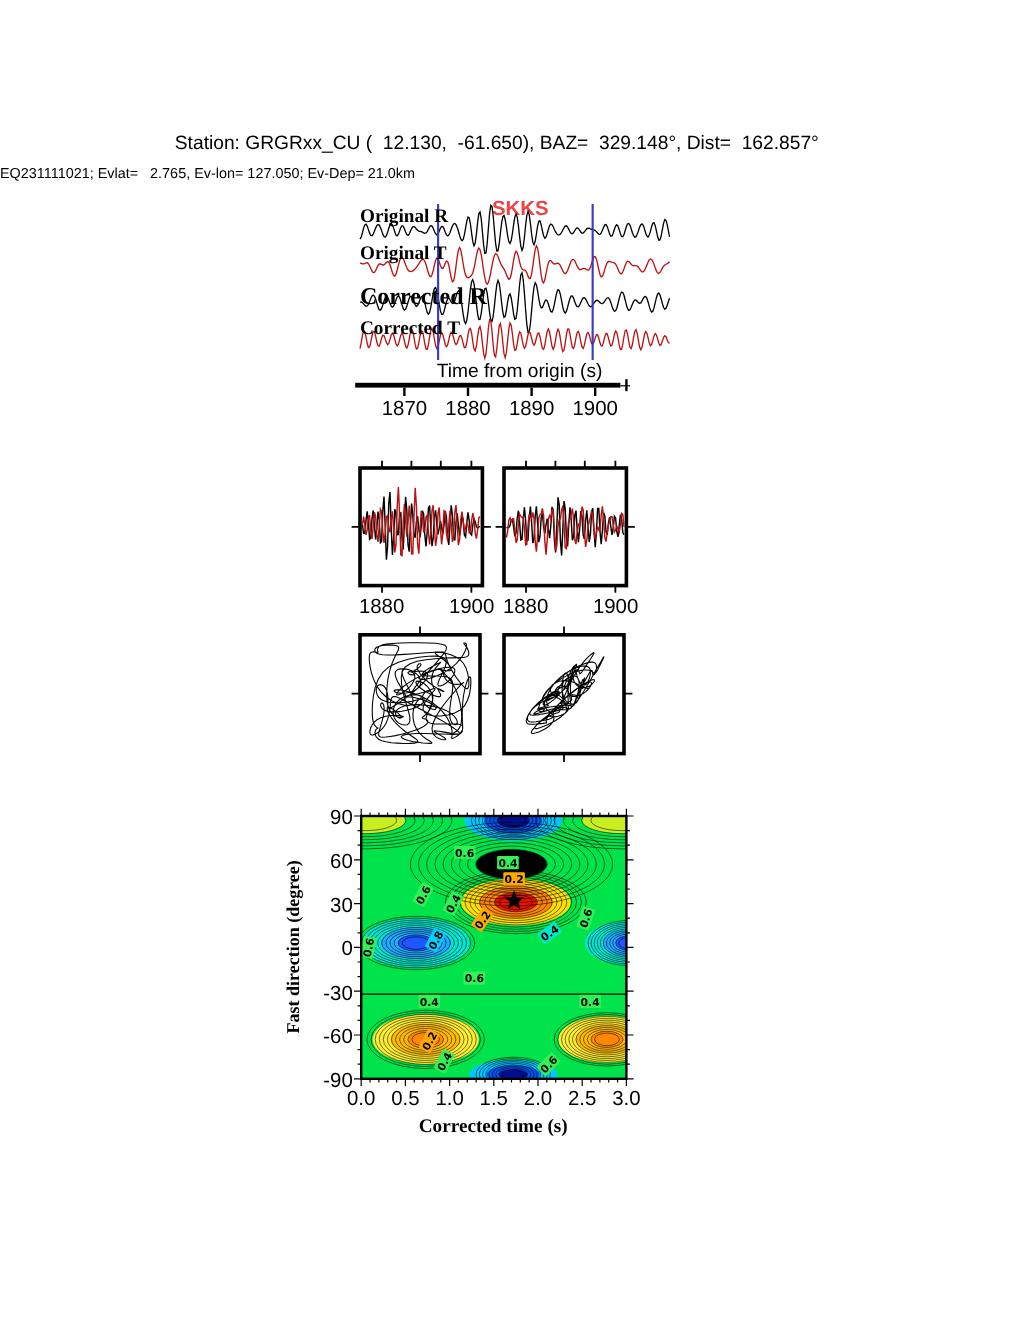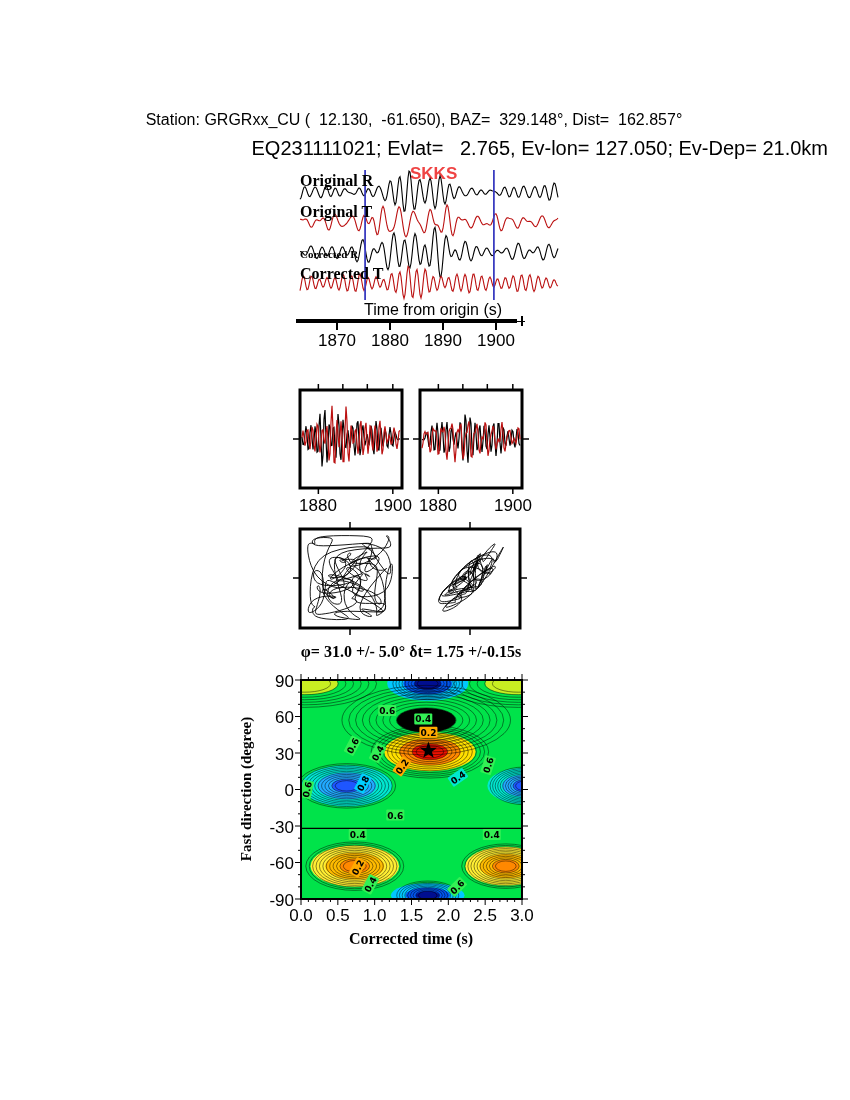--- a/index.html
+++ b/index.html
@@ -11,36 +11,36 @@
   .ctr{transform:translateX(-50%);white-space:nowrap;}
   .pre{white-space:pre;}
   svg{display:block;}
 </style>
 </head>
 <body>
 
 <div id="page">
 
   <div class="abs sans pre" style="left:0;width:828px;top:111px;text-align:center;font-size:16px;">Station: GRGRxx_CU (  12.130,  -61.650), BAZ=  329.148°, Dist=  162.857°</div>
-  <div class="abs sans pre" style="left:0;width:828px;top:137px;text-align:right;font-size:20px;">EQ231111021; Evlat=   2.765, Ev-lon= 127.050; Ev-Dep= 21.0km</div>
+  <div class="abs sans pre" style="left:0;width:828px;top:137px;text-align:left;font-size:12px;">EQ231111021; Evlat=   2.765, Ev-lon= 127.050; Ev-Dep= 21.0km</div>
 
   <div class="abs sans" style="left:410px;top:164px;font-size:17px;font-weight:bold;color:#ef4444;">SKKS</div>
 
   <svg id="traces-svg" class="abs" style="left:293px;top:160px;" width="272" height="162">
       <polyline points="7,39.2 8,37.7 9,34.1 10,30.1 11,27.4 12,26.8 13,28.4 14,31.3 15,34.3 16,36.2 17,36.5 18,35.1 19,32.7 20,30.1 21,28.0 22,27.1 23,27.6 24,29.5 25,32.2 26,35.1 27,37.1 28,37.7 29,36.4 30,33.6 31,30.2 32,27.4 33,26.3 34,27.3 35,30.1 36,33.4 37,35.9 38,36.5 39,35.1 40,32.4 41,29.6 42,28.1 43,28.5 44,30.6 45,33.3 46,35.5 47,36.1 48,35.1 49,32.8 50,30.5 51,29.0 52,28.7 53,29.5 54,30.8 55,31.9 56,32.6 57,32.8 58,33.0 59,33.4 60,34.0 61,34.4 62,34.1 63,33.0 64,31.0 65,29.1 66,28.0 67,28.4 68,30.2 69,32.8 70,34.9 71,35.7 72,34.8 73,32.6 74,30.2 75,28.7 76,28.9 77,30.6 78,33.3 79,35.6 80,36.6 81,35.9 82,33.8 83,31.0 84,28.3 85,26.6 86,26.2 87,27.2 88,29.5 89,32.7 90,36.2 91,39.2 92,40.6 93,39.5 94,35.6 95,29.9 96,24.2 97,20.8 98,21.5 99,26.6 100,34.2 101,41.4 102,44.8 103,42.5 104,35.1 105,25.5 106,18.1 107,16.6 108,22.1 109,32.8 110,44.1 111,51.2 112,50.8 113,42.7 114,30.1 115,17.9 116,11.1 117,12.0 118,20.0 119,31.8 120,42.8 121,49.1 122,49.0 123,43.2 124,34.4 125,25.9 126,20.5 127,19.6 128,23.0 129,29.3 130,36.2 131,41.3 132,43.0 133,40.5 134,34.6 135,27.2 136,20.9 137,18.4 138,20.9 139,28.0 140,37.2 141,45.1 142,48.6 143,45.9 144,38.1 145,28.0 146,19.6 147,16.1 148,18.7 149,26.1 150,35.0 151,41.8 152,44.0 153,41.1 154,35.0 155,28.5 156,24.4 157,24.1 158,27.4 159,32.3 160,36.5 161,38.5 162,37.6 163,34.6 164,31.0 165,28.0 166,26.7 167,27.2 168,28.9 169,31.2 170,33.3 171,34.9 172,35.8 173,35.8 174,35.1 175,33.7 176,31.7 177,29.8 178,28.4 179,28.2 180,29.2 181,31.1 182,33.2 183,34.6 184,34.8 185,33.8 186,32.1 187,30.6 188,29.9 189,30.4 190,31.8 191,33.3 192,34.2 193,34.2 194,33.2 195,31.9 196,30.7 197,30.1 198,30.2 199,30.7 200,31.1 201,31.4 202,31.6 203,32.1 204,33.0 205,34.2 206,35.2 207,35.3 208,34.2 209,31.9 210,29.3 211,27.4 212,27.1 213,28.8 214,31.8 215,34.9 216,36.8 217,36.6 218,34.3 219,31.1 220,28.3 221,27.3 222,28.5 223,31.4 224,34.7 225,37.0 226,37.2 227,35.4 228,32.1 229,28.7 230,26.5 231,26.2 232,27.7 233,30.6 234,33.9 235,36.4 236,37.6 237,37.2 238,35.2 239,32.4 240,29.4 241,27.3 242,26.6 243,27.8 244,30.5 245,33.9 246,36.6 247,37.5 248,36.1 249,32.8 250,28.9 251,26.0 252,25.6 253,28.0 254,32.4 255,37.1 256,40.1 257,39.9 258,36.5 259,31.1 260,25.9 261,23.0 262,23.6 263,27.2 264,32.5 265,37.3" fill="none" stroke="#000000" stroke-width="1.1"></polyline>
       <polyline points="7,59.3 8,59.4 9,59.8 10,59.9 11,59.6 12,59.1 13,59.0 14,59.7 15,61.5 16,63.8 17,66.0 18,67.2 19,67.0 20,65.5 21,63.3 22,61.2 23,60.0 24,59.9 25,60.3 26,60.8 27,60.7 28,59.8 29,58.7 30,58.0 31,58.5 32,60.5 33,63.7 34,67.1 35,69.6 36,70.1 37,68.5 38,65.1 39,60.9 40,57.2 41,54.8 42,54.3 43,55.5 44,57.9 45,60.7 46,63.2 47,65.0 48,66.0 49,66.4 50,66.2 51,65.7 52,64.9 53,64.0 54,62.8 55,61.4 56,59.9 57,58.3 58,56.9 59,56.1 60,56.3 61,57.7 62,60.4 63,64.0 64,67.6 65,70.1 66,70.7 67,69.0 68,65.4 69,60.9 70,57.1 71,55.2 72,55.7 73,58.1 74,61.2 75,63.4 76,63.7 77,62.0 78,59.4 79,57.5 80,57.9 81,61.0 82,66.2 83,71.5 84,74.7 85,74.1 86,69.4 87,62.0 88,54.1 89,48.3 90,46.3 91,48.5 92,53.7 93,60.0 94,65.5 95,69.3 96,71.0 97,71.4 98,71.1 99,70.5 100,69.4 101,67.3 102,63.6 103,58.6 104,53.2 105,48.8 106,46.7 107,47.9 108,52.1 109,58.5 110,65.6 111,71.6 112,75.6 113,76.8 114,75.4 115,71.8 116,66.8 117,61.3 118,56.4 119,52.9 120,51.3 121,51.8 122,53.8 123,56.5 124,59.2 125,61.2 126,62.7 127,64.2 128,66.2 129,68.7 130,71.2 131,72.8 132,72.1 133,68.8 134,63.2 135,56.9 136,51.8 137,49.4 138,50.4 139,53.8 140,58.3 141,62.2 142,64.3 143,64.9 144,64.9 145,65.5 146,67.4 147,70.1 148,72.1 149,72.0 150,68.5 151,62.0 152,54.3 153,47.8 154,44.9 155,46.8 156,52.9 157,61.4 158,69.4 159,74.6 160,75.8 161,73.2 162,68.3 163,63.0 164,59.0 165,57.2 166,57.2 167,58.3 168,59.5 169,60.0 170,59.9 171,59.5 172,59.3 173,59.9 174,61.4 175,63.5 176,65.7 177,67.4 178,68.0 179,67.3 180,65.4 181,62.8 182,60.0 183,57.6 184,56.3 185,56.3 186,57.4 187,59.5 188,61.8 189,63.6 190,64.6 191,64.7 192,64.2 193,63.7 194,63.6 195,64.1 196,64.8 197,65.2 198,64.6 199,62.6 200,59.5 201,56.3 202,54.0 203,53.8 204,56.0 205,60.1 206,64.8 207,68.7 208,70.7 209,70.3 210,67.9 211,64.5 212,61.2 213,59.0 214,57.9 215,57.8 216,58.2 217,58.5 218,58.7 219,59.1 220,60.1 221,61.9 222,64.3 223,66.6 224,68.0 225,68.1 226,66.5 227,63.9 228,61.0 229,58.8 230,57.7 231,58.0 232,59.0 233,60.3 234,61.2 235,61.5 236,61.4 237,61.3 238,61.7 239,62.7 240,64.1 241,65.6 242,66.5 243,66.6 244,65.5 245,63.5 246,61.0 247,58.5 248,56.6 249,55.8 250,56.2 251,57.8 252,60.3 253,63.1 254,65.7 255,67.3 256,67.8 257,67.0 258,65.3 259,63.4 260,61.8 261,60.8 262,60.2 263,59.7 264,59.1 265,58.1" fill="none" stroke="#bb1111" stroke-width="1.1"></polyline>
       <polyline points="7,91.8 8,91.6 9,92.1 10,93.2 11,94.4 12,95.2 13,95.0 14,93.6 15,91.3 16,88.7 17,86.6 18,85.9 19,86.8 20,89.2 21,92.6 22,95.9 23,98.1 24,98.5 25,97.0 26,94.1 27,90.8 28,88.2 29,87.1 30,87.8 31,90.0 32,92.8 33,95.1 34,96.0 35,95.1 36,92.8 37,89.9 38,87.5 39,86.7 40,87.8 41,90.6 42,94.0 43,97.0 44,98.4 45,97.8 46,95.3 47,91.9 48,88.8 49,87.0 50,87.1 51,88.9 52,91.6 53,94.1 54,95.3 55,94.7 56,92.5 57,89.7 58,87.5 59,86.9 60,88.7 61,92.3 62,96.6 63,100.3 64,101.7 65,100.3 66,96.0 67,90.1 68,84.3 69,80.4 70,79.6 71,82.1 72,87.3 73,93.5 74,98.9 75,102.0 76,102.1 77,99.6 78,95.6 79,91.7 80,89.2 81,88.6 82,89.7 83,91.6 84,92.9 85,92.6 86,90.5 87,87.2 88,83.9 89,82.4 90,83.7 91,88.1 92,94.9 93,102.1 94,107.7 95,109.6 96,106.9 97,100.0 98,90.6 99,81.4 100,74.8 101,73.0 102,76.3 103,83.8 104,93.2 105,101.5 106,106.3 107,106.2 108,101.3 109,93.6 110,85.7 111,80.6 112,80.1 113,84.5 114,92.2 115,100.6 116,106.6 117,107.8 118,103.5 119,95.1 120,85.2 121,77.2 122,73.7 123,75.9 124,82.9 125,92.1 126,100.1 127,104.4 128,103.6 129,98.6 130,91.8 131,86.5 132,85.0 133,88.1 134,94.6 135,101.7 136,106.1 137,105.4 138,98.9 139,88.4 140,77.1 141,69.1 142,67.4 143,72.9 144,84.3 145,98.1 146,110.1 147,116.9 148,116.6 149,109.8 150,98.9 151,87.6 152,79.2 153,75.6 154,77.2 155,82.4 156,88.8 157,94.1 158,96.6 159,96.2 160,93.8 161,91.2 162,89.9 163,90.7 164,93.4 165,96.9 166,99.5 167,100.0 168,97.9 169,93.5 170,88.2 171,83.7 172,81.4 173,82.0 174,85.5 175,90.6 176,95.8 177,99.6 178,100.9 179,99.5 180,96.2 181,92.0 182,88.5 183,86.6 184,86.8 185,88.6 186,91.4 187,94.1 188,95.6 189,95.7 190,94.3 191,92.1 192,89.8 193,88.3 194,88.1 195,89.1 196,91.0 197,93.1 198,94.8 199,95.6 200,95.3 201,94.1 202,92.5 203,91.1 204,90.3 205,90.4 206,91.1 207,92.2 208,92.9 209,93.0 210,92.3 211,90.9 212,89.3 213,88.2 214,88.2 215,89.5 216,92.0 217,95.1 218,97.8 219,99.3 220,99.0 221,96.8 222,93.0 223,88.8 224,85.2 225,83.3 226,83.7 227,86.1 228,90.0 229,94.0 230,97.2 231,98.6 232,98.1 233,96.1 234,93.5 235,91.3 236,90.0 237,90.1 238,91.1 239,92.2 240,92.8 241,92.4 242,90.8 243,88.9 244,87.3 245,87.0 246,88.4 247,91.4 248,95.1 249,98.4 250,100.0 251,99.4 252,96.6 253,92.4 254,88.1 255,85.0 256,84.2 257,85.8 258,89.2 259,93.1 260,96.3 261,97.7 262,96.9 263,94.4 264,91.2 265,88.5" fill="none" stroke="#000000" stroke-width="1.1"></polyline>
       <polyline points="7,130.6 8,125.6 9,119.6 10,115.9 11,116.5 12,120.8 13,126.3 14,129.6 15,129.1 16,125.1 17,119.8 18,116.3 19,116.4 20,119.9 21,124.8 22,128.2 23,128.5 24,125.8 25,121.9 26,119.4 27,119.6 28,122.2 29,125.5 30,127.2 31,126.1 32,122.8 33,119.2 34,117.6 35,119.0 36,122.7 37,126.5 38,128.2 39,126.8 40,123.0 41,119.2 42,117.7 43,119.7 44,124.1 45,128.5 46,130.1 47,127.8 48,122.6 49,117.1 50,114.4 51,116.0 52,121.2 53,127.2 54,130.9 55,130.3 56,125.7 57,119.8 58,115.9 59,116.1 60,120.3 61,126.3 62,130.8 63,131.2 64,127.2 65,120.9 66,115.5 67,113.9 68,116.8 69,122.5 70,128.0 71,130.5 72,128.9 73,124.3 74,119.6 75,117.4 76,118.8 77,122.8 78,127.1 79,129.0 80,127.4 81,123.3 82,119.0 83,116.8 84,118.0 85,121.6 86,125.4 87,127.2 88,125.9 89,122.7 90,119.9 91,119.5 92,122.2 93,126.5 94,129.8 95,129.6 96,125.5 97,119.3 98,114.4 99,113.6 100,117.7 101,124.7 102,130.8 103,132.4 104,128.4 105,120.8 106,114.0 107,112.0 108,116.6 109,125.7 110,134.7 111,138.5 112,134.6 113,124.6 114,113.3 115,106.4 116,107.5 117,116.1 118,127.7 119,136.2 120,137.4 121,130.8 122,120.3 123,111.6 124,109.6 125,115.2 126,125.5 127,134.7 128,138.1 129,133.7 130,124.1 131,114.3 132,109.1 133,111.0 134,118.2 135,126.7 136,131.9 137,131.5 138,126.5 139,120.2 140,116.6 141,117.6 142,122.2 143,127.6 144,130.3 145,128.7 146,124.0 147,118.9 148,116.4 149,117.7 150,121.8 151,126.0 152,127.7 153,125.8 154,121.7 155,118.1 156,117.5 157,120.6 158,125.9 159,130.4 160,131.2 161,127.8 162,121.6 163,116.1 164,114.1 165,116.9 166,122.8 167,128.6 168,131.0 169,128.7 170,123.0 171,117.0 172,114.3 173,116.4 174,122.4 175,129.1 176,132.9 177,131.7 178,126.1 179,119.1 180,114.3 181,114.1 182,118.4 183,124.7 184,129.6 185,130.4 186,126.9 187,121.4 188,116.9 189,116.1 190,119.3 191,124.6 192,129.1 193,130.3 194,127.6 195,122.7 196,118.4 197,117.0 198,118.9 199,122.8 200,126.1 201,127.0 202,125.1 203,121.6 204,119.0 205,119.1 206,121.8 207,125.7 208,128.3 209,128.0 210,124.8 211,120.6 212,117.8 213,118.2 214,121.5 215,125.7 216,128.3 217,127.5 218,123.6 219,118.7 220,115.9 221,117.0 222,121.6 223,127.4 224,131.3 225,131.0 226,126.6 227,120.3 228,115.6 229,115.0 230,118.7 231,124.7 232,129.5 233,130.5 234,127.1 235,121.2 236,116.2 237,114.8 238,117.8 239,123.7 240,129.2 241,131.5 242,129.5 243,124.4 244,119.1 245,116.3 246,117.3 247,121.2 248,125.6 249,128.0 250,127.1 251,123.7 252,119.9 253,118.0 254,119.1 255,122.4 256,126.0 257,127.8 258,126.9 259,124.1 260,121.1 261,119.7 262,120.6 263,123.1 264,125.4 265,125.9" fill="none" stroke="#bb1111" stroke-width="1.1"></polyline>
       <line x1="72.08999999999975" y1="10" x2="72.08999999999975" y2="140" stroke="#3a3cc0" stroke-width="1.8"></line>
       <line x1="200.87999999999954" y1="10" x2="200.87999999999954" y2="140" stroke="#3a3cc0" stroke-width="1.8"></line>
     </svg>
 
   <div class="abs serifb" style="left:300px;top:172px;font-size:16px;">Original R</div>
   <div class="abs serifb" style="left:300px;top:203px;font-size:16px;">Original T</div>
-  <div class="abs serifb" style="left:300px;top:248px;font-size:11px;">Corrected R</div>
+  <div class="abs serifb" style="left:300px;top:236px;font-size:20px;">Corrected R</div>
   <div class="abs serifb" style="left:300px;top:265px;font-size:16px;text-align:center;">Corrected T</div>
 
   <div class="abs sans ctr" style="left:433px;top:301px;font-size:16px;">Time from origin (s)</div>
   <div class="abs" style="left:296px;top:319px;width:221px;height:4px;background:#000;"></div>
   <div class="abs" style="left:517px;top:320.5px;width:8px;height:1.5px;background:#000;"></div>
   <div class="abs" style="left:521px;top:316px;width:1.5px;height:10px;background:#000;"></div>
   <div id="time-ticks" class="abs" style="left:0;top:0;">
       <div style="position:absolute;left:336px;top:323px;width:2px;height:7px;background:#000;"></div>
       <div style="position:absolute;left:337px;top:331px;font-size:17px;transform:translateX(-50%);font-family:&quot;Liberation Sans&quot;,sans-serif;">1870</div>
       <div style="position:absolute;left:389px;top:323px;width:2px;height:7px;background:#000;"></div>
@@ -100,21 +100,20 @@
     </svg>
   <svg id="pmR-svg" class="abs" style="left:405px;top:514px;" width="132" height="131">
       <rect x="15" y="15" width="100" height="99" fill="none" stroke="#000" stroke-width="3"></rect>
       <line x1="65" y1="15" x2="65" y2="8" stroke="#000" stroke-width="1.5"></line>
       <line x1="65" y1="114" x2="65" y2="121" stroke="#000" stroke-width="1.5"></line>
       <line x1="15" y1="64" x2="8" y2="64" stroke="#000" stroke-width="1.5"></line>
       <line x1="115" y1="64" x2="122" y2="64" stroke="#000" stroke-width="1.5"></line>
       <polyline points="84.7,59.8 85.4,59.7 85.7,59.7 85.6,59.8 85.2,59.8 84.5,59.7 83.6,59.4 82.5,58.9 81.3,58.1 80.1,57.0 79.0,55.7 78.0,54.2 77.1,52.6 76.4,50.9 75.9,49.3 75.5,47.8 75.2,46.6 75.0,45.7 74.8,45.2 74.5,45.0 74.1,45.3 73.6,46.0 73.0,47.1 72.2,48.5 71.3,50.3 70.2,52.3 69.1,54.3 68.0,56.3 67.0,58.0 66.1,59.3 65.5,60.2 65.0,60.5 64.9,60.1 65.1,59.2 65.5,57.6 66.2,55.6 67.1,53.3 68.2,50.9 69.3,48.4 70.3,46.2 71.3,44.2 72.2,42.7 72.8,41.6 73.2,41.1 73.4,41.0 73.3,41.5 73.1,42.5 72.7,44.0 72.2,46.0 71.6,48.3 71.1,51.0 70.7,53.9 70.5,56.7 70.3,59.4 70.4,61.9 70.6,64.0 70.8,65.7 71.1,67.1 71.3,68.1 71.4,68.9 71.2,69.5 70.6,70.0 69.6,70.7 68.1,71.5 66.1,72.6 63.5,74.0 60.6,75.8 57.3,78.0 53.8,80.4 50.4,83.0 47.2,85.6 44.3,88.1 41.9,90.5 40.1,92.5 38.8,94.2 38.0,95.5 37.8,96.4 38.1,97.0 38.9,97.2 40.1,97.1 41.8,96.7 43.9,95.9 46.2,94.9 48.6,93.7 51.0,92.2 53.1,90.6 54.8,88.8 56.0,87.1 56.6,85.4 56.6,83.8 56.1,82.3 55.2,81.0 53.9,79.8 52.5,78.7 51.2,77.7 50.0,76.6 49.1,75.4 48.6,74.1 48.6,72.6 49.1,70.9 50.1,69.1 51.6,67.1 53.5,65.1 55.8,63.2 58.2,61.4 60.6,59.9 62.8,58.7 64.6,58.0 65.9,57.7 66.6,57.9 66.6,58.6 65.8,59.8 64.4,61.2 62.4,63.0 59.9,64.8 57.3,66.6 54.6,68.2 52.1,69.5 49.9,70.2 48.3,70.5 47.3,70.1 46.9,69.0 47.2,67.4 48.3,65.2 50.1,62.6 52.6,59.7 55.8,56.7 59.5,53.7 63.5,51.1 67.7,48.8 71.8,46.9 75.6,45.6 78.9,44.7 81.7,44.3 84.0,44.3 85.9,44.6 87.3,45.1 88.4,45.7 89.2,46.3 89.9,46.8 90.5,47.0 91.2,46.8 91.8,46.1 92.6,45.1 93.4,43.6 94.2,41.9 95.1,40.1 96.0,38.3 96.8,36.6 97.5,35.1 98.0,34.0 98.3,33.3 98.4,33.1 98.2,33.3 97.7,34.0 96.9,35.4 95.7,37.4 94.1,40.1 92.1,43.5 89.8,47.7 87.2,52.4 84.3,57.3 81.4,62.2 78.5,66.6 75.8,70.4 73.5,73.3 71.5,75.3 69.9,76.5 68.7,76.9 67.8,76.5 67.1,75.6 66.5,74.2 65.9,72.4 65.2,70.6 64.4,68.8 63.2,67.3 61.8,66.1 60.2,65.3 58.3,65.1 56.3,65.3 54.3,66.0 52.3,67.0 50.6,68.3 49.2,69.7 48.2,71.0 47.7,72.1 47.7,72.9 48.1,73.4 49.0,73.4 50.4,73.0 52.1,72.2 54.0,70.9 56.0,69.4 57.9,67.8 59.5,66.1 60.6,64.6 61.2,63.3 61.0,62.5 60.0,62.1 58.4,62.4 56.0,63.2 53.1,64.6 49.9,66.6 46.6,69.0 43.4,71.7 40.5,74.6 38.1,77.4 36.2,80.1 34.9,82.5 34.0,84.6 33.6,86.2 33.6,87.5 34.1,88.5 34.9,89.1 36.2,89.5 37.7,89.6 39.6,89.5 41.6,89.4 43.6,89.2 45.6,89.0 47.3,88.8 48.6,88.6 49.6,88.5 50.2,88.4 50.5,88.2 50.5,88.1 50.3,87.7 50.2,87.2 50.2,86.5 50.4,85.4 51.1,84.0 52.2,82.1 53.9,79.9 56.2,77.2 59.1,74.2 62.6,70.9 66.4,67.5 70.5,64.1 74.6,61.0 78.5,58.2 81.9,55.9 84.8,54.2 87.1,53.0 88.7,52.4 89.8,52.3 90.3,52.7 90.3,53.4 89.9,54.4 88.9,55.5 87.7,56.7 86.1,57.8 84.2,58.6 82.3,59.1 80.3,59.1 78.4,58.8 76.8,58.0 75.4,56.8 74.2,55.3 73.4,53.7 72.9,52.0 72.6,50.4 72.5,49.0 72.5,47.9 72.5,47.1 72.5,46.7 72.4,46.8 72.2,47.2 71.9,48.0 71.5,49.2 71.0,50.6 70.5,52.1 69.9,53.6 69.4,54.9 69.0,56.0 68.8,56.7 68.8,56.9 69.0,56.6 69.4,55.7 70.0,54.3 70.7,52.6 71.6,50.5 72.5,48.3 73.4,46.1 74.1,44.1 74.8,42.4 75.2,41.0 75.5,40.1 75.4,39.6 75.2,39.6 74.7,40.0 74.1,41.0 73.3,42.4 72.4,44.3 71.5,46.7 70.6,49.4 69.8,52.3 69.2,55.4 68.7,58.5 68.4,61.4 68.3,64.1 68.3,66.4 68.4,68.3 68.5,69.8 68.5,71.0 68.5,71.8 68.2,72.4 67.8,72.8 67.1,73.1 66.1,73.4 64.8,73.8 63.3,74.2 61.7,74.8 59.9,75.5 58.1,76.3 56.5,77.2 55.0,78.2 53.8,79.3 52.9,80.3 52.5,81.2 52.4,82.0 52.8,82.6 53.6,83.1 54.8,83.3 56.3,83.4 58.1,83.2 60.1,82.8 62.0,82.2 63.9,81.4 65.6,80.5 67.0,79.5 68.1,78.3 68.7,77.2 68.8,75.9 68.5,74.7 67.8,73.5 66.8,72.4 65.4,71.2 63.8,70.1 62.2,69.1 60.6,68.1 59.0,67.2 57.7,66.3 56.6,65.5 55.8,64.7 55.4,64.1 55.2,63.5 55.4,63.0 55.8,62.7 56.5,62.4 57.3,62.3 58.1,62.4 59.0,62.6 59.8,62.9 60.4,63.2 60.8,63.7 61.1,64.1 61.0,64.5 60.7,64.9 60.2,65.1 59.5,65.3 58.6,65.3 57.5,65.1 56.5,64.7 55.5,64.2 54.7,63.4 54.0,62.5 53.7,61.5 53.6,60.3 53.9,59.1 54.5,57.8 55.5,56.6 56.9,55.6 58.6,54.7 60.5,53.9 62.6,53.5 64.9,53.2 67.2,53.3 69.4,53.6 71.5,54.1 73.4,54.8 75.1,55.6 76.5,56.5 77.7,57.4 78.6,58.3 79.3,59.0 79.9,59.5 80.2,59.7 80.5,59.7 80.6,59.3 80.8,58.7 80.9,57.8 80.9,56.8 81.0,55.7 81.1,54.6 81.1,53.6 81.1,52.8 81.1,52.3 80.9,52.1 80.7,52.3 80.4,53.0 79.9,54.1 79.4,55.6 78.7,57.6 77.9,59.9 77.0,62.4 76.1,65.0 75.2,67.5 74.3,69.9 73.5,71.9 72.8,73.4 72.2,74.5 71.7,75.1 71.3,75.1 71.0,74.6 70.8,73.5 70.6,72.1 70.4,70.2 70.1,68.2 69.7,66.0 69.2,63.9 68.5,61.9 67.6,60.2 66.5,58.9 65.3,58.0 64.0,57.5 62.7,57.4 61.4,57.7 60.2,58.3 59.2,59.1 58.4,60.2 57.9,61.2 57.6,62.3 57.7,63.2 58.0,63.9 58.6,64.4 59.3,64.7 60.1,64.7 60.8,64.5 61.4,64.2 61.7,63.9 61.6,63.6 61.1,63.4 60.1,63.4 58.5,63.7 56.4,64.3 53.9,65.3 51.1,66.7 48.2,68.5 45.2,70.5 42.5,72.8 40.1,75.1 38.1,77.5 36.5,79.7 35.4,81.7 34.7,83.5 34.5,85.0 34.7,86.1 35.3,86.9 36.4,87.4 37.8,87.7 39.6,87.7 41.7,87.5 44.0,87.1 46.4,86.7 48.7,86.2 50.8,85.7 52.6,85.3 54.0,84.8 55.0,84.4 55.6,83.9 55.9,83.5 55.9,82.9 55.9,82.3 55.9,81.4 56.0,80.3 56.5,79.0 57.4,77.3 58.7,75.2 60.6,72.9 63.0,70.3 65.9,67.6 69.1,64.8 72.5,62.1 75.9,59.7 79.1,57.6 81.9,56.0 84.2,54.9 86.0,54.4 87.2,54.3 87.8,54.9 87.9,55.9 87.4,57.3 86.3,59.0 84.8,60.8 82.9,62.6 80.6,64.2 78.2,65.4 75.7,66.2 73.4,66.4 71.4,66.1 69.8,65.1 68.6,63.5 68.0,61.4 68.0,59.0 68.4,56.3 69.1,53.6 70.2,51.1 71.4,48.8 72.7,46.9 74.0,45.5 75.1,44.5 76.0,44.0 76.7,43.9 77.2,44.2 77.5,44.8 77.6,45.5 77.7,46.3 77.8,47.0 78.0,47.5 78.3,47.6 78.8,47.2 79.6,46.4 80.6,45.0 81.8,43.2 83.2,41.1 84.6,38.9 86.1,36.7 87.4,34.7 88.5,33.0 89.3,31.6 89.9,30.6 90.0,30.1 89.8,29.9 89.1,30.2 88.0,31.0 86.4,32.3 84.4,34.2 82.0,36.8 79.4,40.1 76.5,44.2 73.7,48.8 71.0,53.8 68.5,58.8 66.5,63.5 64.8,67.7 63.5,71.2 62.6,74.0 62.0,76.1 61.7,77.6 61.4,78.5 61.0,79.2 60.5,79.6 59.8,79.9 58.7,80.2 57.3,80.7 55.5,81.4 53.4,82.4 51.2,83.5 48.9,84.9 46.6,86.4 44.6,88.0 42.9,89.4 41.7,90.7 40.9,91.8 40.6,92.6 41.0,93.1 41.9,93.2 43.4,92.9 45.5,92.3 48.1,91.3 51.2,89.9 54.6,88.3 58.0,86.4 61.2,84.3 63.9,82.2 66.0,80.2 67.2,78.5 67.6,77.1 67.0,76.1 65.6,75.5 63.4,75.5 60.6,75.8 57.3,76.4 53.9,77.2 50.5,78.2 47.4,79.1 44.8,79.9 42.7,80.5 41.2,80.9 40.3,81.1 39.9,81.0 40.0,80.6 40.5,80.1 41.3,79.4 42.5,78.7 43.8,78.0 45.2,77.4 46.4,77.0 47.5,76.8 48.2,76.8 48.5,77.1 48.5,77.5 48.1,78.0 47.4,78.5 46.5,78.9 45.5,79.0 44.7,78.8 44.1,78.2 43.8,77.1 44.0,75.3 44.7,73.0 46.0,70.0 48.0,66.4 50.7,62.4 54.2,58.2 58.2,54.0 62.8,50.0 67.6,46.5 72.4,43.5 76.9,41.2 80.9,39.5 84.2,38.4 86.9,37.8 89.0,37.8 90.4,38.2 91.4,39.0 91.9,40.2 92.1,41.6 92.0,43.1 91.7,44.7 91.3,46.1 90.8,47.2 90.3,48.1 89.8,48.5 89.4,48.5 89.1,48.2 88.9,47.6 88.8,46.9 88.7,46.1 88.6,45.4 88.4,44.9 88.1,44.7 87.6,45.0 86.9,45.7 86.1,46.9 85.0,48.7 83.7,51.1 82.2,53.9 80.6,57.0 78.9,60.4 77.3,63.7 75.9,66.9 74.7,69.6 73.8,71.7 73.2,73.1 73.0,73.8 73.1,73.7 73.6,72.9 74.2,71.4 75.0,69.3 75.8,66.7 76.6,63.8 77.2,60.8 77.5,57.8 77.6,55.2 77.3,53.0 76.6,51.2 75.6,50.0 74.2,49.4 72.5,49.4 70.6,49.8 68.7,50.7 66.7,52.0 64.9,53.6 63.3,55.4 61.9,57.2 60.9,59.0 60.2,60.7 59.8,62.2 59.6,63.4 59.6,64.4 59.7,65.1 59.8,65.5 59.8,65.9 59.5,66.1 58.9,66.3 57.9,66.6 56.5,66.9 54.7,67.5 52.6,68.3 50.2,69.3 47.7,70.5 45.2,71.9 42.9,73.3 40.9,74.9 39.2,76.4 37.9,77.8 37.0,79.0 36.5,80.1 36.5,81.0 37.0,81.6 37.8,81.9 39.2,82.0 41.0,81.9 43.2,81.7 45.7,81.2 48.5,80.7 51.4,80.1 54.3,79.5 57.0,78.8 59.3,78.2 61.2,77.7 62.6,77.2 63.6,76.7 64.2,76.3 64.4,75.8 64.3,75.3 64.0,74.8 63.7,74.1 63.4,73.4 63.2,72.5 63.2,71.6 63.5,70.5 64.1,69.4 65.0,68.4 66.1,67.4 67.5,66.5 69.0,65.8 70.6,65.3 72.1,65.0 73.5,65.1 74.8,65.4 75.7,66.0 76.4,66.8 76.8,67.8 76.8,68.9 76.4,70.0 75.8,71.0 74.9,71.9 73.7,72.5 72.4,72.8 71.0,72.8 69.5,72.4 68.2,71.6 66.9,70.4 65.8,68.9 64.9,67.2 64.2,65.2 63.7,63.1 63.5,61.0 63.5,59.0 63.7,57.2 64.0,55.7 64.5,54.4 65.0,53.5 65.6,53.0 66.2,52.7 66.8,52.8 67.4,53.0 67.9,53.5 68.4,54.1 68.8,54.7 69.1,55.3 69.4,55.7 69.5,56.0 69.6,56.1 69.6,55.9 69.6,55.5 69.4,54.8 69.2,53.9 69.0,52.8 68.8,51.6 68.5,50.4 68.1,49.2 67.8,48.2 67.4,47.4 66.9,46.9 66.4,46.8 65.9,47.0 65.4,47.5 64.9,48.5 64.5,49.9 64.1,51.7 63.7,53.8 63.5,56.2 63.4,58.7 63.4,61.3 63.6,63.9 63.8,66.3 64.2,68.4 64.7,70.2 65.1,71.6 65.7,72.7 66.1,73.4 66.5,73.7 66.8,73.8 66.9,73.7 66.8,73.3 66.5,72.9 66.0,72.5 65.3,72.2 64.5,71.9 63.5,71.9 62.5,72.0 61.5,72.3 60.7,72.7 59.9,73.4 59.4,74.1 59.2,74.8 59.3,75.6 59.8,76.3 60.6,76.8 61.7,77.2 63.1,77.5 64.6,77.5 66.2,77.4 67.8,77.1 69.3,76.7 70.4,76.2 71.2,75.6 71.6,75.0 71.4,74.5 70.6,74.1 69.3,73.8 67.5,73.7 65.1,73.7 62.4,73.9 59.4,74.3 56.3,74.7 53.3,75.2 50.5,75.7 48.1,76.2 46.1,76.6 44.6,76.9 43.6,77.1 43.1,77.1 42.9,77.0 43.2,76.8 43.8,76.5 44.8,76.1 45.9,75.7 47.1,75.3 48.4,74.9 49.5,74.6 50.5,74.4 51.3,74.2 51.7,74.1 51.9,73.9 51.9,73.7 51.6,73.4 51.2,72.8 50.8,72.0 50.6,70.9 50.5,69.5 50.7,67.6 51.3,65.3 52.4,62.7 53.9,59.9 56.0,56.8 58.6,53.7 61.6,50.8 65.0,48.1 68.5,45.7 72.1,43.8 75.5,42.4 78.5,41.4 81.2,41.0 83.3,41.1 84.9,41.6 86.1,42.6 86.8,43.9 87.0,45.6 87.0,47.5 86.6,49.6 86.0,51.6 85.2,53.4 84.4,55.0 83.6,56.1 82.9,56.7 82.3,56.9 81.9,56.6 81.7,55.9 81.6,55.0 81.7,53.9 81.8,52.8 82.0,51.8 82.2,51.0 82.3,50.7 82.3,50.7 82.1,51.2 81.8,52.2 81.3,53.7 80.7,55.5 80.0,57.7 79.3,60.0 78.7,62.4 78.2,64.5 77.9,66.2 77.8,67.4 78.1,68.0" fill="none" stroke="#000" stroke-width="0.9"></polyline>
     </svg>
 
-  <div class="abs serifb ctr" style="left:411px;top:643px;font-size:16px;">φ= 31.0 +/- 5.0° δt= 1.75 +/-0.15s</div>
 
   <div class="abs serifb" style="left:246px;top:789px;font-size:15px;transform:translate(-50%,-50%) rotate(-90deg);white-space:nowrap;">Fast direction (degree)</div>
 
   <svg id="contour-svg" class="abs" style="left:293px;top:672px;" width="239" height="237">
       <clipPath id="cclip">
         <rect x="8" y="8" width="221" height="219"></rect>
       </clipPath>
       <g clip-path="url(#cclip)">
         <rect x="8" y="8" width="221" height="219" fill="#00e34a"></rect>
         <ellipse cx="134.70666666666668" cy="11.65" rx="40.51666666666667" ry="17.033333333333335" fill="#00c8ff"></ellipse>

